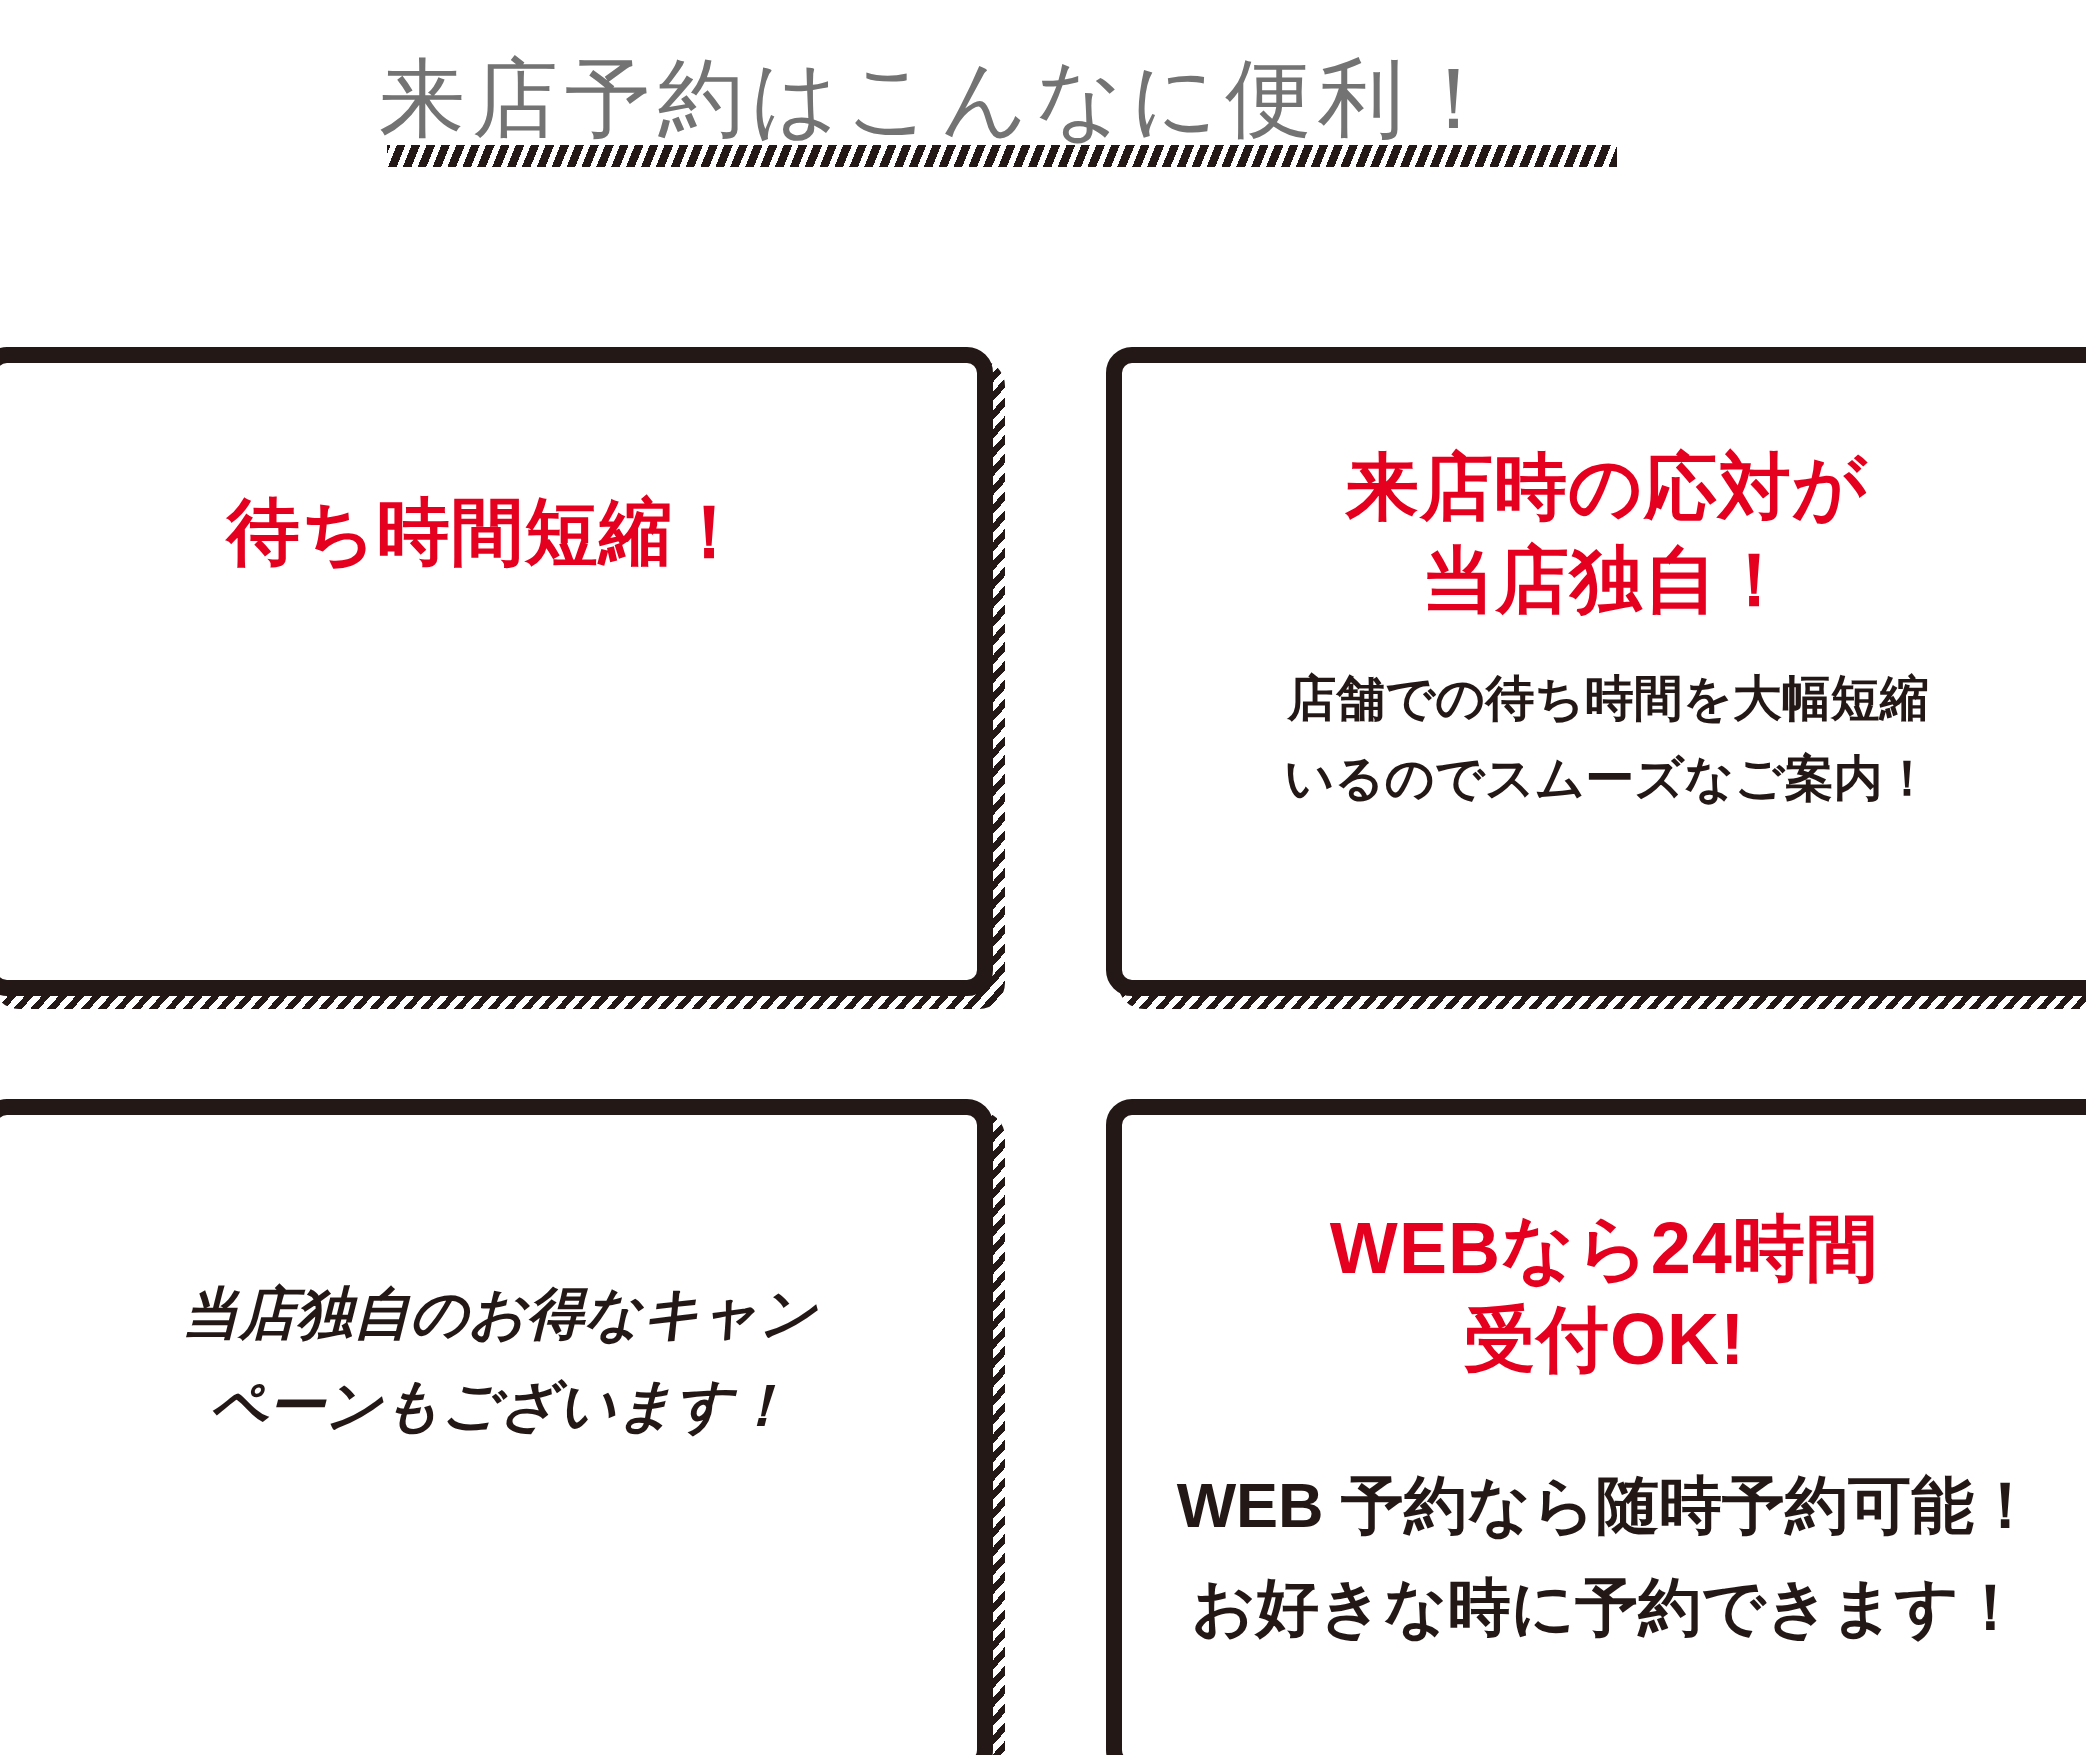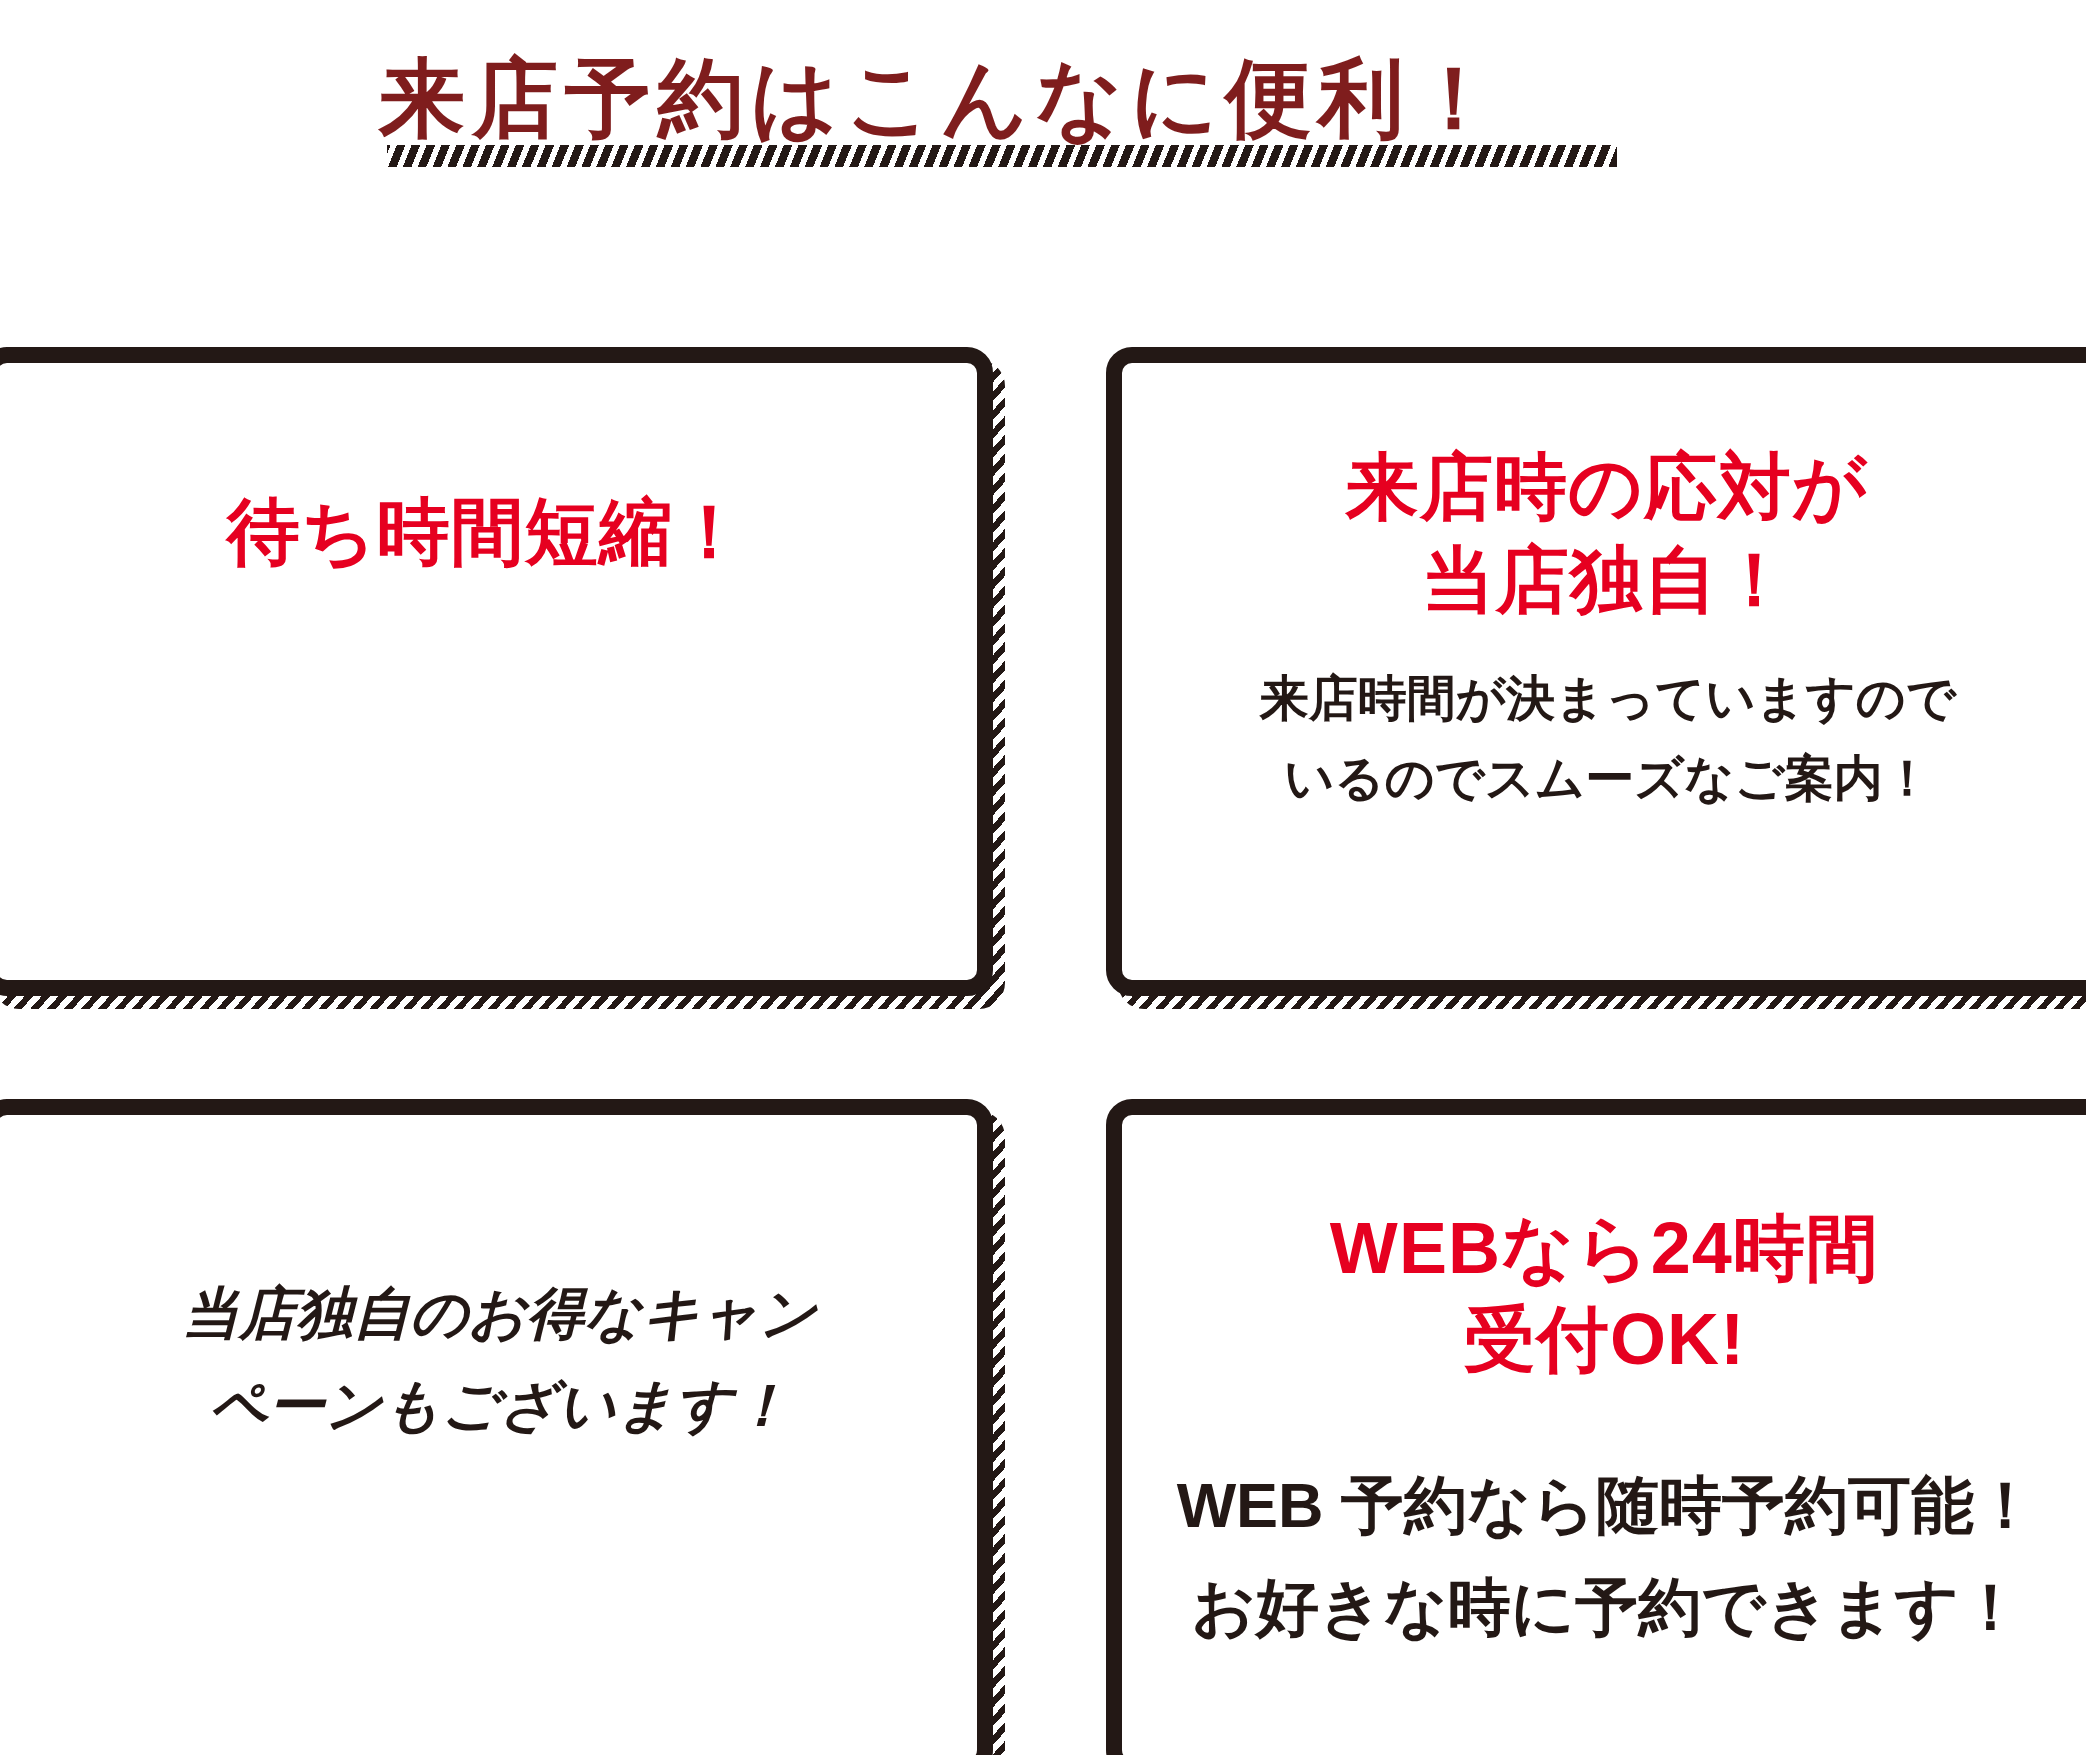--- a/index.html
+++ b/index.html
@@ -21,22 +21,22 @@
     height: 1755px;
     background: #ffffff;
   }
 
   
   .page-title {
     position: absolute;
     left: 379px;
     top: -12.6px;
     font-size: 86px;
-    font-weight: 700;
-    color: #7f1d1d;
+    font-weight: 400;
+    color: #737373;
     letter-spacing: 6.9px;
     line-height: 1.25;
     white-space: nowrap;
   }
 
   .title-rule {
     position: absolute;
     left: 387px;
     top: 145px;
     width: 1230px;
@@ -144,21 +144,21 @@
     <div class="card-inner">
       <div class="card-heading">待ち時間短縮！</div>
     </div>
   </div>
 
   <div class="card-shadow" id="card-2-shadow"></div>
   <div class="card" id="card-2">
     <div class="card-inner">
       <div class="card-heading">来店時の応対が
 当店独自！</div>
-      <div class="card-body">来店時間が決まっていますので
+      <div class="card-body">店舗での待ち時間を大幅短縮
 いるのでスムーズなご案内！</div>
     </div>
   </div>
 
   <div class="card-shadow" id="card-3-shadow"></div>
   <div class="card" id="card-3">
     <div class="card-inner">
       <div class="card-body">当店独自のお得なキャン
 ペーンもございます！</div>
     </div>

